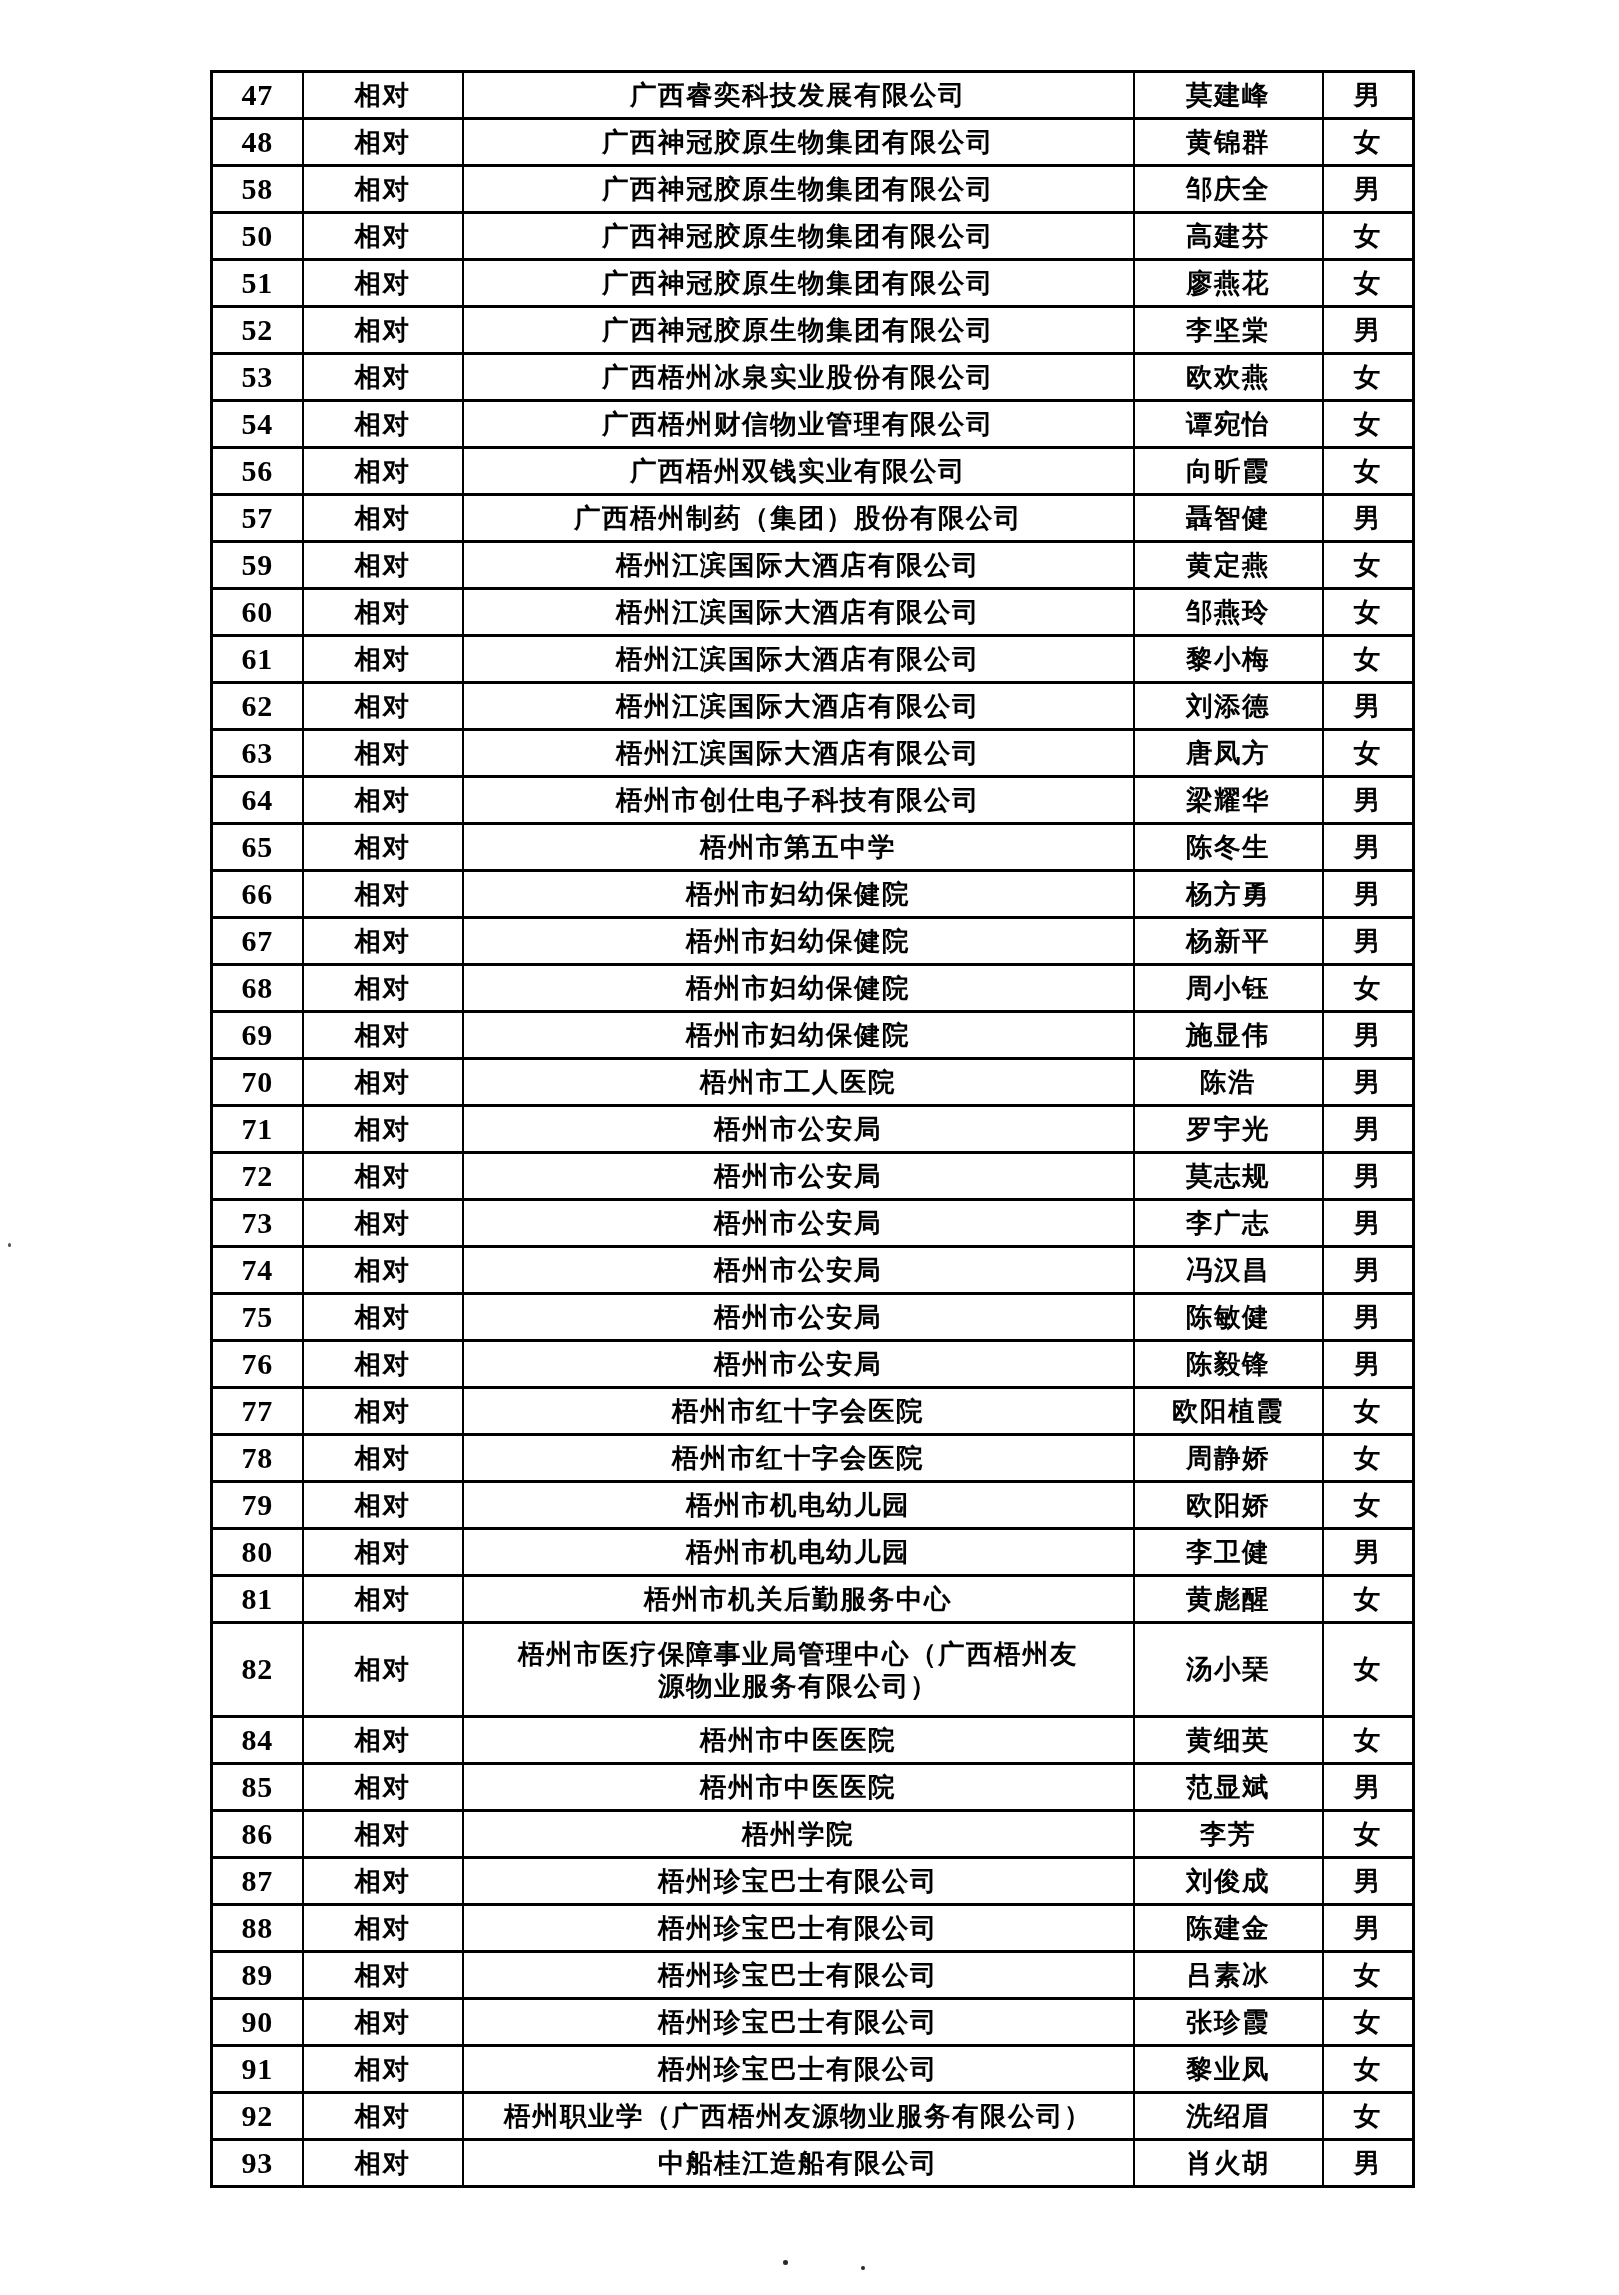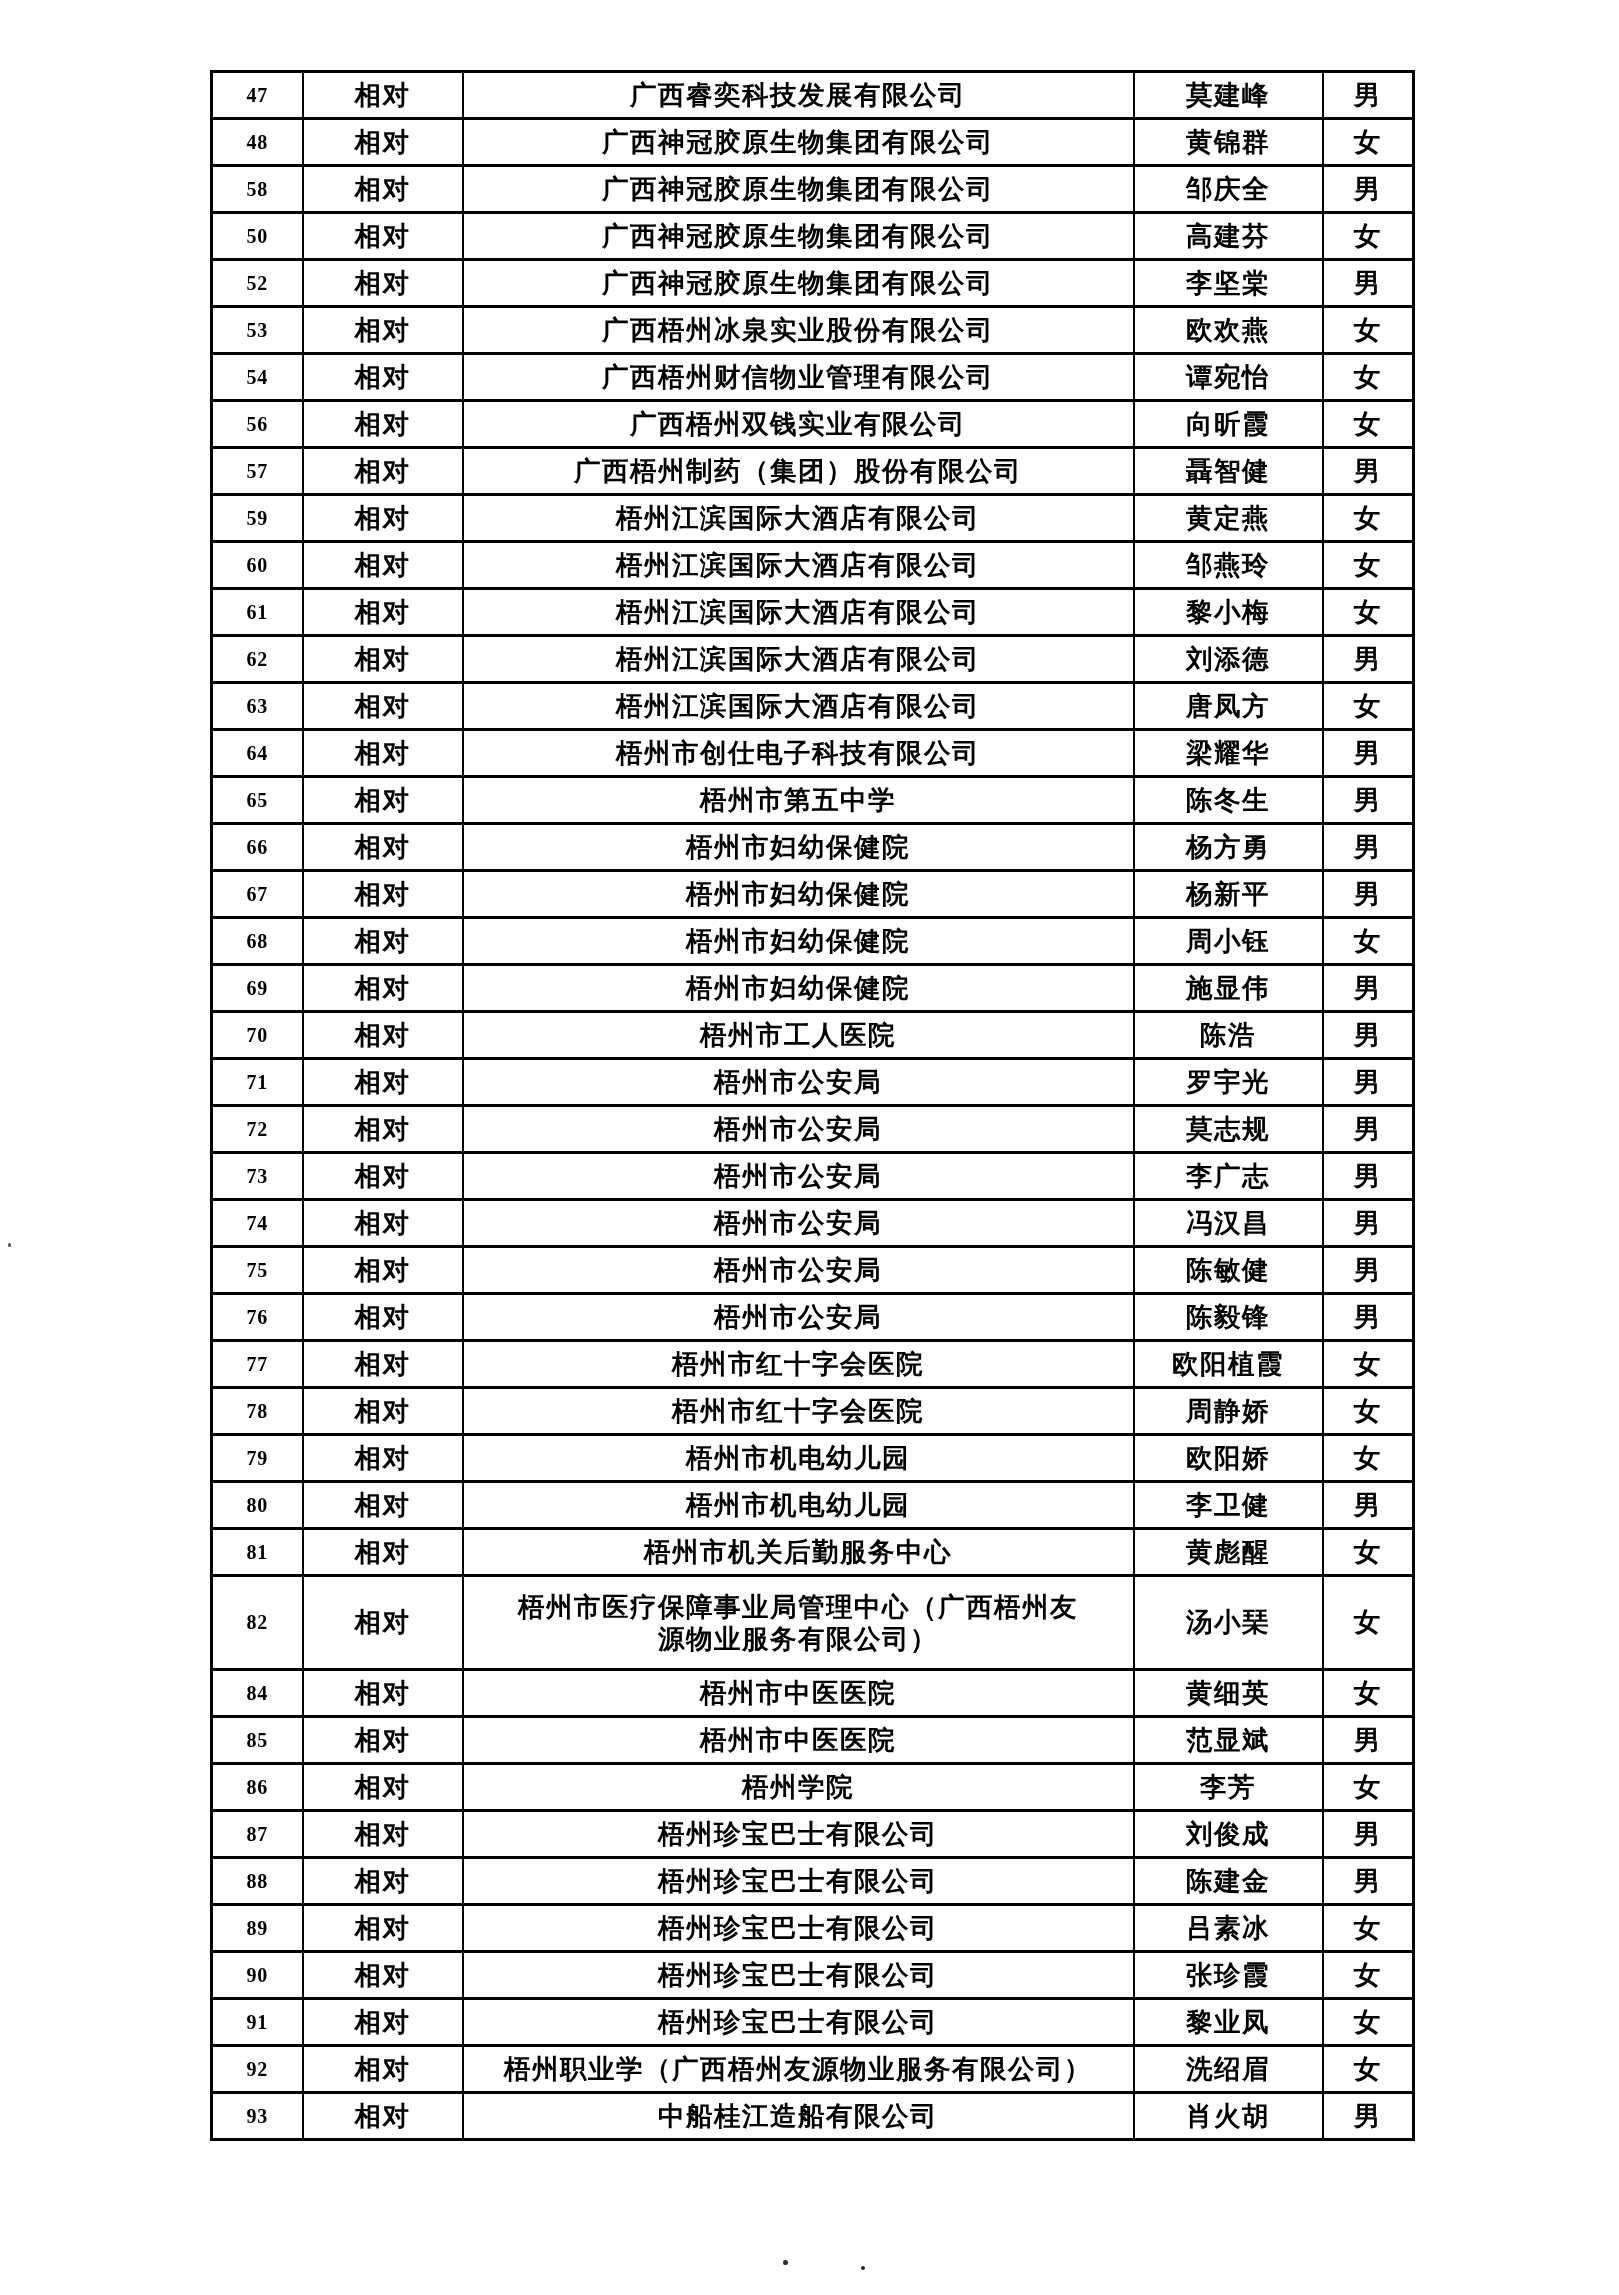--- a/index.html
+++ b/index.html
@@ -34,21 +34,21 @@
     text-align:center;
     vertical-align:middle;
     font-size:26.5px;
     font-weight:700;
     letter-spacing:1.5px;
     line-height:1.15;
     overflow:hidden;
     word-break:break-all;
   }
   td[data-name="row-number-cell"]{
-    font-size:20px;
+    font-size:30px;
     letter-spacing:0.8px;
   }
   td.long{
     padding:0 53px;
     line-height:32px;
     height:91px;
   }
   .speck{
     position:absolute;
     background:#2a2a2a;
@@ -94,20 +94,27 @@
           <td data-name="gender-cell">男</td>
         </tr>
         <tr data-name="table-row">
           <td data-name="row-number-cell">50</td>
           <td data-name="relation-cell">相对</td>
           <td data-name="company-cell">广西神冠胶原生物集团有限公司</td>
           <td data-name="person-name-cell">高建芬</td>
           <td data-name="gender-cell">女</td>
         </tr>
         <tr data-name="table-row">
+          <td data-name="row-number-cell">51</td>
+          <td data-name="relation-cell">相对</td>
+          <td data-name="company-cell">广西神冠胶原生物集团有限公司</td>
+          <td data-name="person-name-cell">廖燕花</td>
+          <td data-name="gender-cell">女</td>
+        </tr>
+        <tr data-name="table-row">
           <td data-name="row-number-cell">52</td>
           <td data-name="relation-cell">相对</td>
           <td data-name="company-cell">广西神冠胶原生物集团有限公司</td>
           <td data-name="person-name-cell">李坚棠</td>
           <td data-name="gender-cell">男</td>
         </tr>
         <tr data-name="table-row">
           <td data-name="row-number-cell">53</td>
           <td data-name="relation-cell">相对</td>
           <td data-name="company-cell">广西梧州冰泉实业股份有限公司</td>

